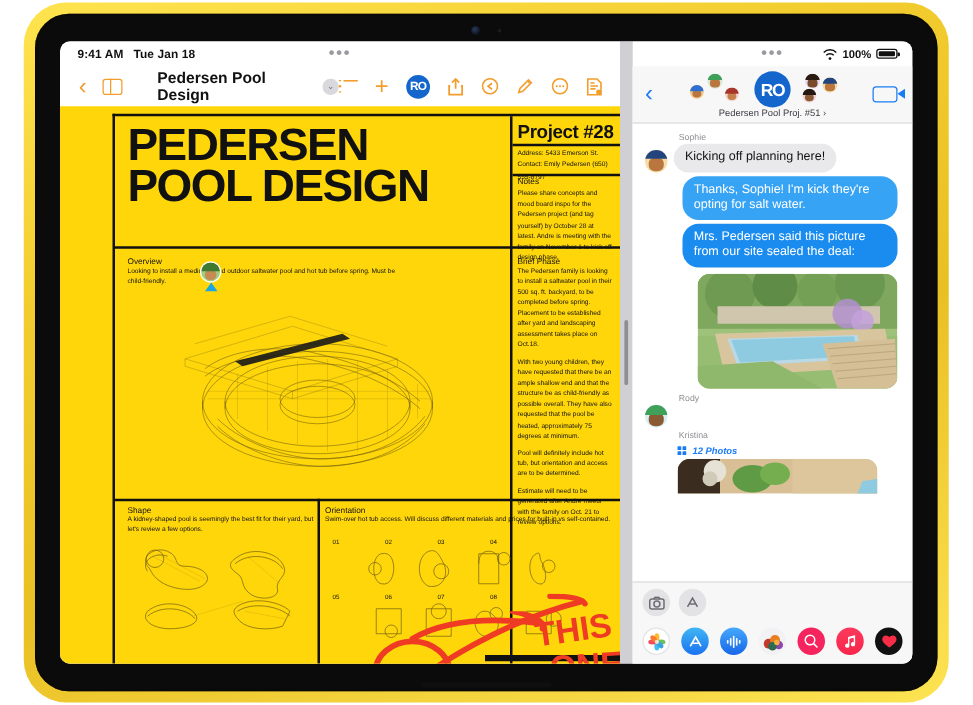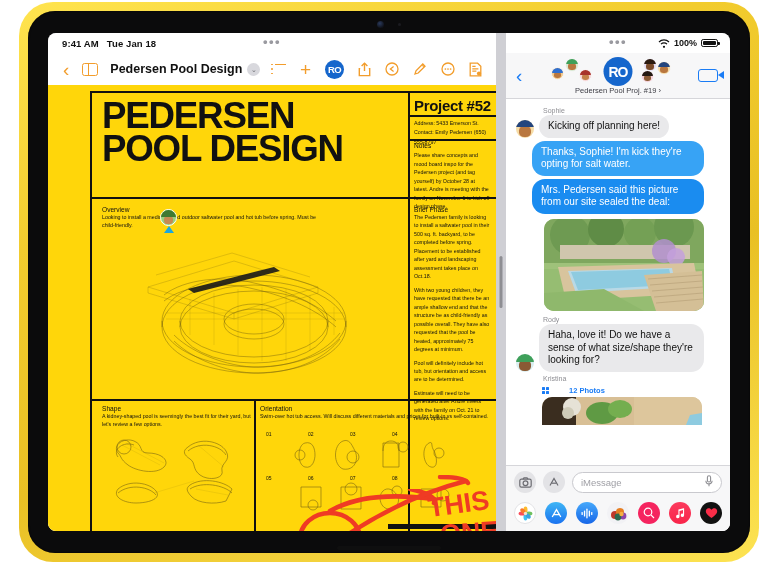--- a/index.html
+++ b/index.html
@@ -60,21 +60,21 @@
     color:#9a9aa0; font-size: 13px; letter-spacing: 1.5px; font-weight: bold; top: 1px;
   }
   .doc-toolbar {
     height: 32px; display: flex; align-items: center; gap: 0px;
     padding: 0 8px; background: #fff;
   }
   .tb-ic { color:#f29d2c; display:flex; align-items:center; justify-content:center; }
   .tb-back { font-size: 19px; font-weight: 300; padding: 0 7px; color:#f29d2c; line-height:1;}
   .sidebar-ic { width:16px; height:13px; border:1.6px solid #f29d2c; border-radius:2.5px; position:relative; margin: 0 6px;}
   .sidebar-ic:after{content:"";position:absolute;left:4.2px;top:-0.2px;bottom:-0.2px;width:1.6px;background:#f29d2c;}
-  .doc-title { font-size: 12.5px; font-weight: bold; color:#111; margin-left: 6px; }
+  .doc-title { font-size: 12.5px; font-weight: bold; color:#111; margin-left: 22px; }
   .chev { display:inline-block; width:13px;height:13px;border-radius:50%;background:#d8d8dd;
     color:#6d6d73; font-size:7px; text-align:center; line-height:13px; margin-left:5px; vertical-align:1px;}
   .tb-right { margin-left:auto; display:flex; align-items:center; gap:14px; padding-right:6px;}
   .list-ic { width: 15px; height: 11px; position: relative; }
   .list-ic i { position:absolute; left:4px; right:0; height:1.7px; background:#f29d2c;}
   .list-ic i:nth-child(1){top:0;} .list-ic i:nth-child(2){top:4.6px;} .list-ic i:nth-child(3){top:9.2px;}
   .list-ic b { position:absolute; left:0; width:1.9px;height:1.9px;background:#f29d2c;border-radius:50%;}
   .list-ic b:nth-of-type(1){top:0;} .list-ic b:nth-of-type(2){top:4.5px;} .list-ic b:nth-of-type(3){top:9.1px;}
   .plus-ic { font-size: 19px; color:#f29d2c; line-height: 1; font-weight: 300;}
   .avatar-badge { width:19px;height:19px;border-radius:50%;background:#1566cc;
@@ -160,31 +160,31 @@
   .av .f{position:absolute;left:16%;top:34%;width:68%;height:60%;border-radius:42%;}
   .grp-main { position:absolute; left:50%; top:2px; transform:translateX(-50%);
      width:29px;height:29px;border-radius:50%;background:#1566cc;color:#fff;
      font-size:14px;font-weight:bold;display:flex;align-items:center;justify-content:center;letter-spacing:-1px;z-index:5;}
   .grp-name { font-size:7.5px; color:#3c3c43; margin-top:1px; white-space:nowrap;}
   .facetime { margin-left:auto; margin-right:12px; width:20px;height:13px;
      border:1.6px solid #1a7cf5; border-radius:3px; position:relative;}
   .facetime:after{content:"";position:absolute;right:-7px;top:0.5px;width:0;height:0;
      border-top:4px solid transparent;border-bottom:4px solid transparent;border-right:6px solid #1a7cf5;}
 
-  .thread { flex:1; overflow:hidden; padding:5px 26px 0 10px; background:#fff; position:relative;}
+  .thread { flex:1; overflow:hidden; padding:5px 12px 0 10px; background:#fff; position:relative;}
   .sender { font-size:7px; color:#8e8e93; margin:3px 0 1px 27px; }
   .row { display:flex; align-items:flex-end; margin-bottom:3px; }
   .row.out { justify-content:flex-end; }
   .bubble-av { width:18px;height:18px;border-radius:50%;margin-right:5px;flex:none;overflow:hidden;position:relative;}
   .bubble { max-width:172px; padding:5px 9px; border-radius:13px; font-size:10px; line-height:1.26; }
   .bubble.in { background:#e9e9eb; color:#111; }
   .bubble.out { background:#37a3f5; color:#fff; }
   .bubble.out.solid { background:#1a8cf0; }
   .photo-bubble { width:160px; height:92px; border-radius:10px; overflow:hidden; margin:2px 0 2px 0; align-self:flex-end;}
-  .photos-link { font-size:7.5px; color:#1a7cf5; font-weight:bold; margin:4px 0 2px 26px; display:flex; align-items:center; gap:20px;}
+  .photos-link { font-size:7.5px; color:#1a7cf5; font-weight:bold; margin:4px 0 2px 26px; display:flex; align-items:center; gap:5px;font-style:italic;}
   .grid-ic { width:7px;height:7px; display:grid; grid-template-columns:1fr 1fr; grid-template-rows:1fr 1fr; gap:1px;}
   .grid-ic span{background:#1a7cf5;border-radius:0.5px;}
   .photo-strip { margin-left:26px; width:160px; height:28px; border-radius:10px 10px 0 0; overflow:hidden;}
 
   .composer { background:#f7f7f8; border-top:0.5px solid #d6d6da; padding:5px 8px;
      display:flex; align-items:center; gap:7px; }
   .cbtn { width:22px;height:22px;border-radius:50%;background:#e3e3e6;display:flex;align-items:center;justify-content:center;flex:none;}
   .imsg-field { flex:1; height:21px; border:1px solid #c9c9ce; border-radius:11px;
      display:flex; align-items:center; padding:0 8px; font-size:9.5px; color:#a0a0a6; background:#fff;}
   .mic { margin-left:auto; }
@@ -275,21 +275,21 @@
             <div class="hline" style="top:22px; left:318px;"></div>
             <div class="hline" style="top:46px; left:318px;"></div>
             <div class="vline" style="left:316px; top:0; bottom:0;"></div>
             <div class="vline" style="left:162px; top:306px;"></div>
 
             <div class="title-block">
               <div class="big-title">PEDERSEN</div>
               <div class="big-title">POOL DESIGN</div>
             </div>
 
-            <div class="proj-head">Project #52</div>
+            <div class="proj-head">Project #28</div>
             <div class="proj-meta">
               <div>Address: 5433 Emerson St.</div>
               <div>Contact: Emily Pedersen (650) 555-8797</div>
             </div>
             <div class="notes-h">Notes</div>
             <div class="notes-b">Please share concepts and mood board inspo for the Pedersen project (and tag yourself) by October 28 at latest. Andre is meeting with the family on November 1 to kick off design phase.</div>
 
             <div class="overview">
               <div class="sec-h">Overview</div>
               <div class="sec-b" style="width:215px;">Looking to install a medium-sized outdoor saltwater pool and hot tub before spring. Must be child-friendly.</div>
@@ -454,21 +454,21 @@
                   <span class="f" style="background:#b9773f;"></span>
                   <span class="h" style="background:#23457e;"></span>
                 </span>
               <span class="av" style="left:98px;top:15px;width:13px;height:13px;background:#f4cfd8;">
                   <span class="f" style="background:#8a5a34;"></span>
                   <span class="h" style="background:#241912;"></span>
                 </span>
               <span class="grp-main">RO</span>
             </div>
             <div class="grp-name">
-              <span>Pedersen Pool Proj. #19</span>
+              <span>Pedersen Pool Proj. #51</span>
               <span>›</span>
             </div>
           </div>
           <span class="facetime"></span>
         </div>
 
         <div class="thread">
 
           <div class="sender">Sophie</div>
           <div class="row">
@@ -511,21 +511,20 @@
               </svg>
             </div>
           </div>
 
           <div class="sender">Rody</div>
           <div class="row">
             <span class="bubble-av" style="background:#d9eef0;">
               <span style="position:absolute;left:16%;top:34%;width:68%;height:60%;background:#8a5a34;border-radius:42%;"></span>
               <span style="position:absolute;left:0;top:0;width:100%;height:44%;background:#3fa05a;"></span>
             </span>
-            <div class="bubble in">Haha, love it! Do we have a sense of what size/shape they're looking for?</div>
           </div>
 
           <div class="sender">Kristina</div>
 
           <div class="photos-link">
             <span class="grid-ic">
                 <span></span>
                 <span></span>
                 <span></span>
                 <span></span>
@@ -554,30 +553,20 @@
               <circle cx="6.5" cy="6.2" r="2.4"></circle>
               <path d="M4 2.2 L5 0.8 H8 L9 2.2"></path>
             </svg>
           </span>
           <span class="cbtn">
             <svg width="12" height="12" viewBox="0 0 12 12" fill="none" stroke="#6c6c72" stroke-width="1.2">
               <path d="M2 9.5 L6 2.5 L10 9.5"></path>
                 <path d="M3.6 7.2 H8.4"></path>
             </svg>
           </span>
-          <div class="imsg-field">
-            <span title="iMessage">iMessage</span>
-            <span class="mic">
-              <svg width="8" height="12" viewBox="0 0 8 12" fill="none" stroke="#8e8e93" stroke-width="1.1">
-                <rect x="2.4" y="0.8" width="3.2" height="6.2" rx="1.6"></rect>
-                <path d="M0.9 5.8 A3.1 3.1 0 0 0 7.1 5.8"></path>
-                  <path d="M4 9 V11.2"></path>
-              </svg>
-            </span>
-          </div>
         </div>
 
         <div class="appdrawer">
           <span class="appic" style="background:#fff;border:0.6px solid #e3e3e6;">
             <svg width="15" height="15" viewBox="0 0 15 15">
               <g>
                 <ellipse cx="7.5" cy="4" rx="2" ry="3.4" fill="#fdbb2d"></ellipse>
                 <ellipse cx="7.5" cy="11" rx="2" ry="3.4" fill="#3ec1f3"></ellipse>
                 <ellipse cx="4" cy="7.5" rx="3.4" ry="2" fill="#f94c5a"></ellipse>
                 <ellipse cx="11" cy="7.5" rx="3.4" ry="2" fill="#6ec05f"></ellipse>

